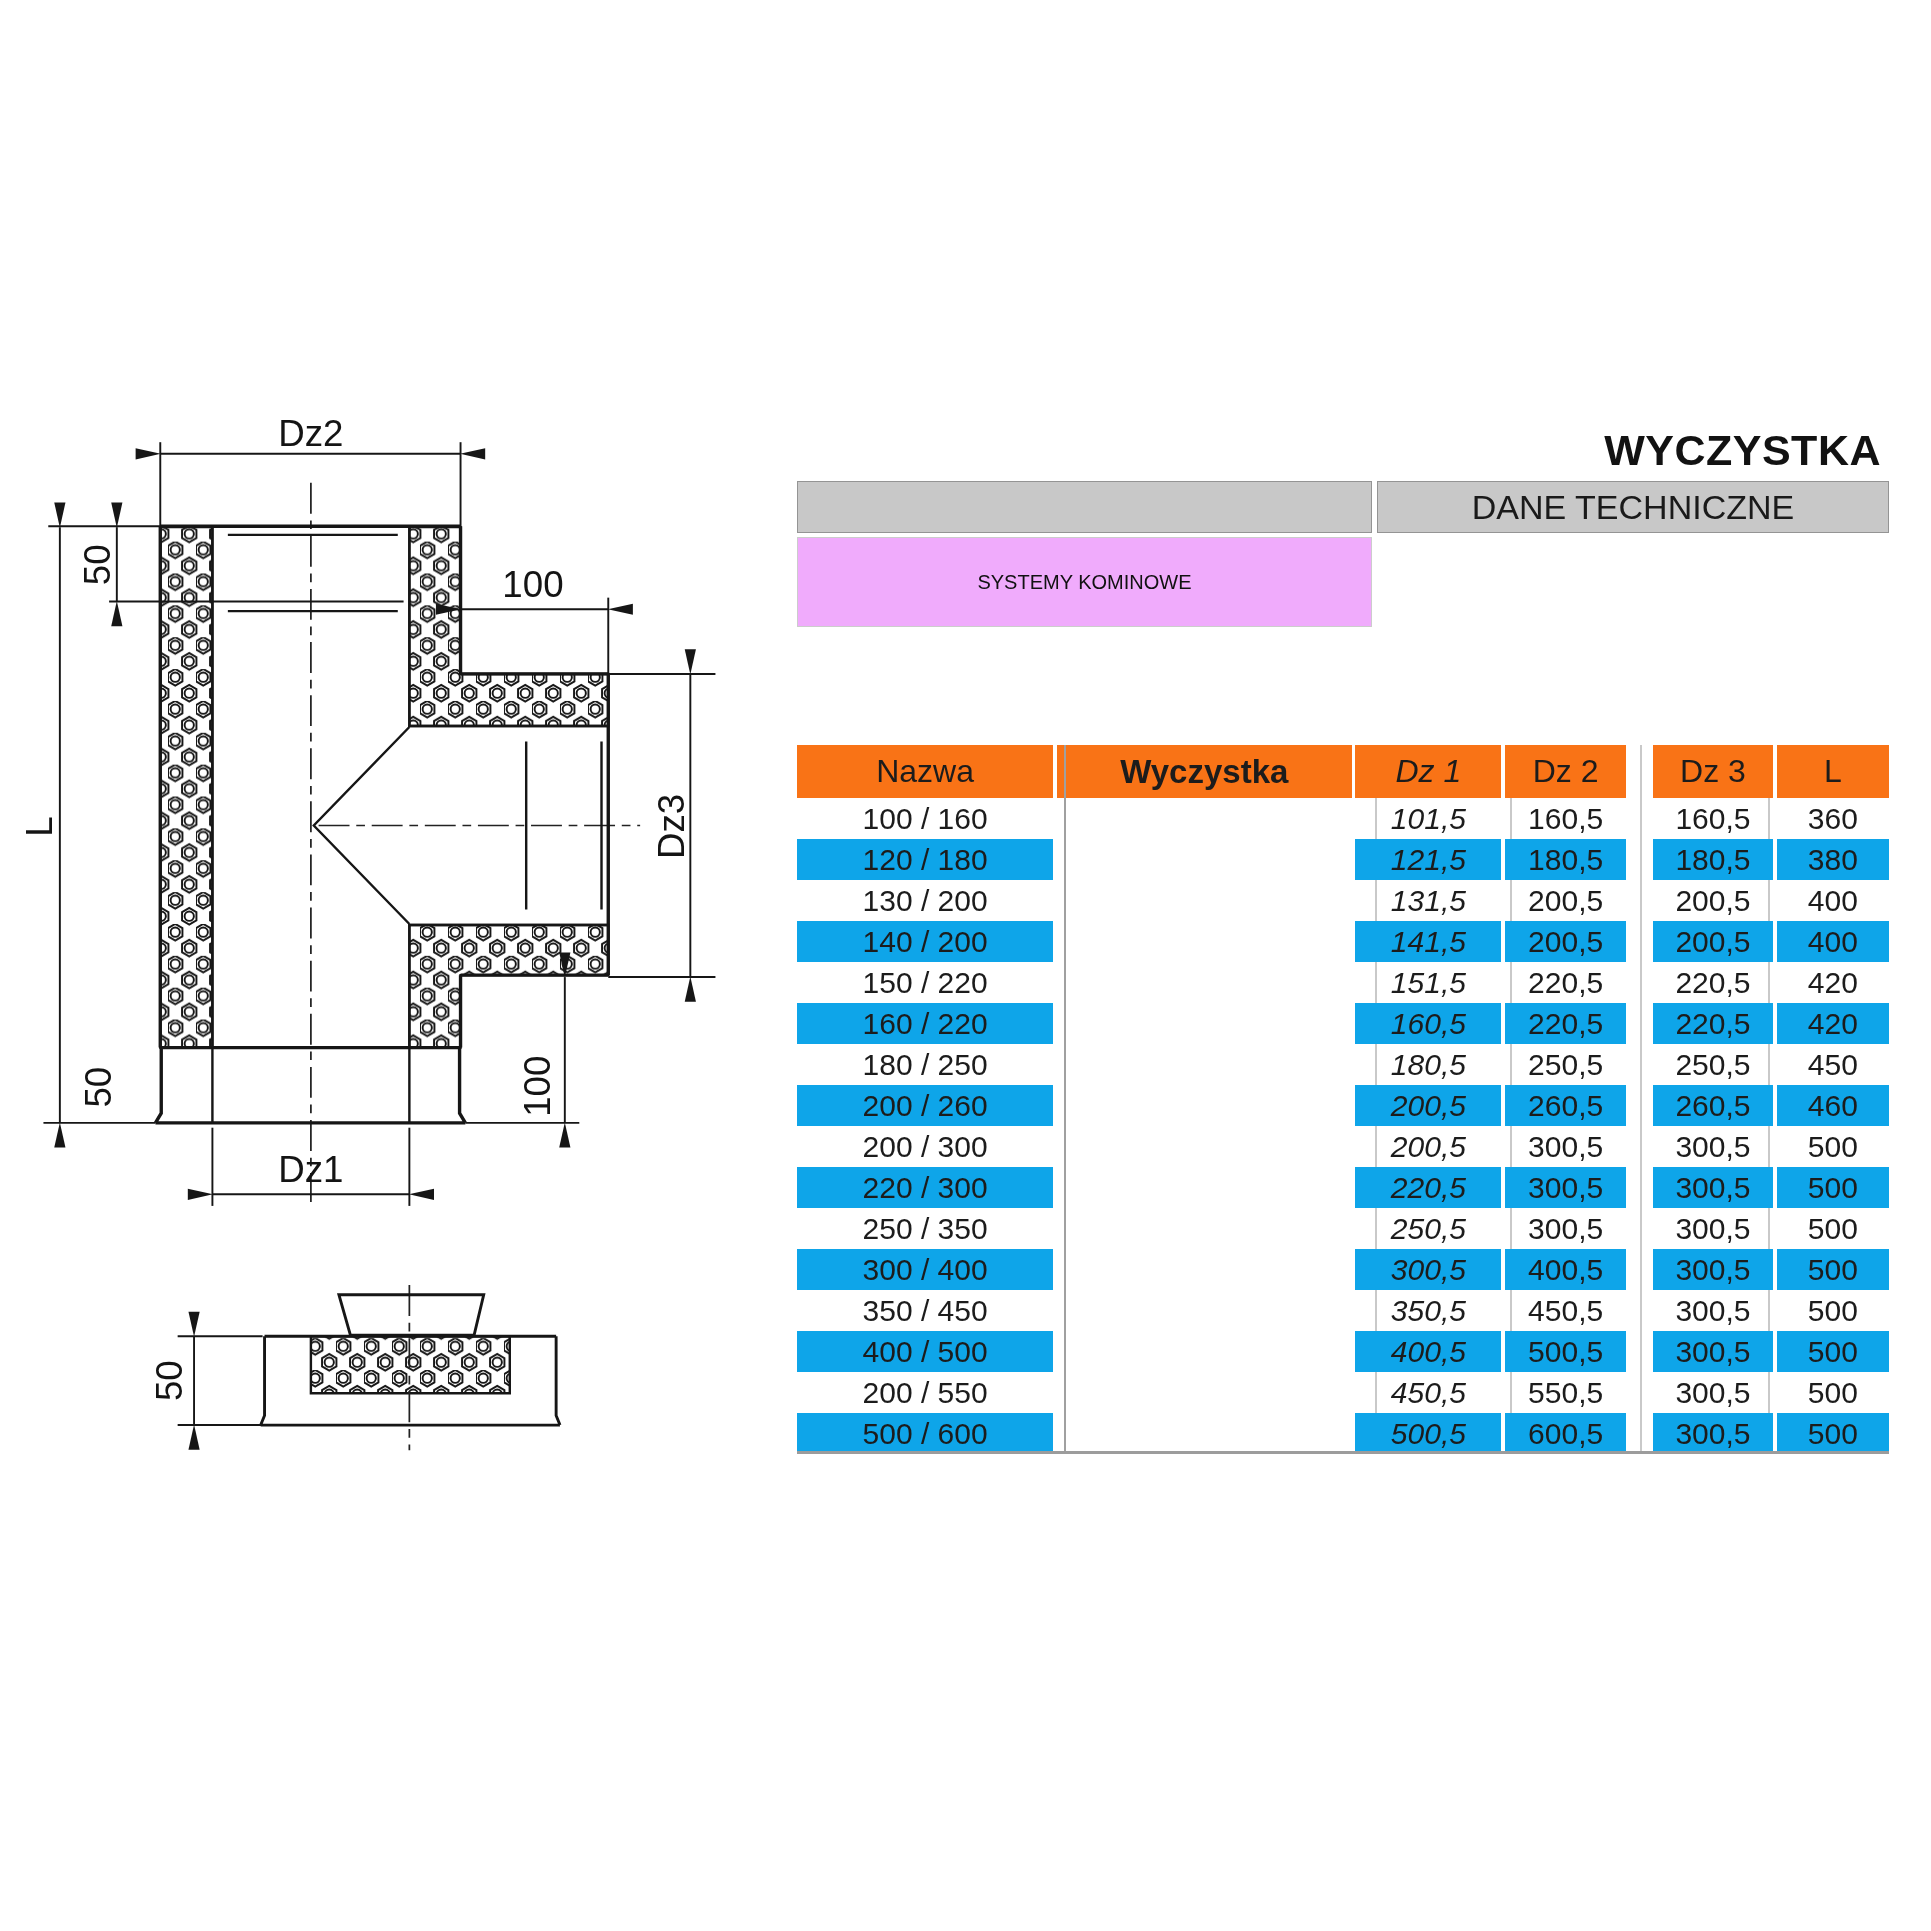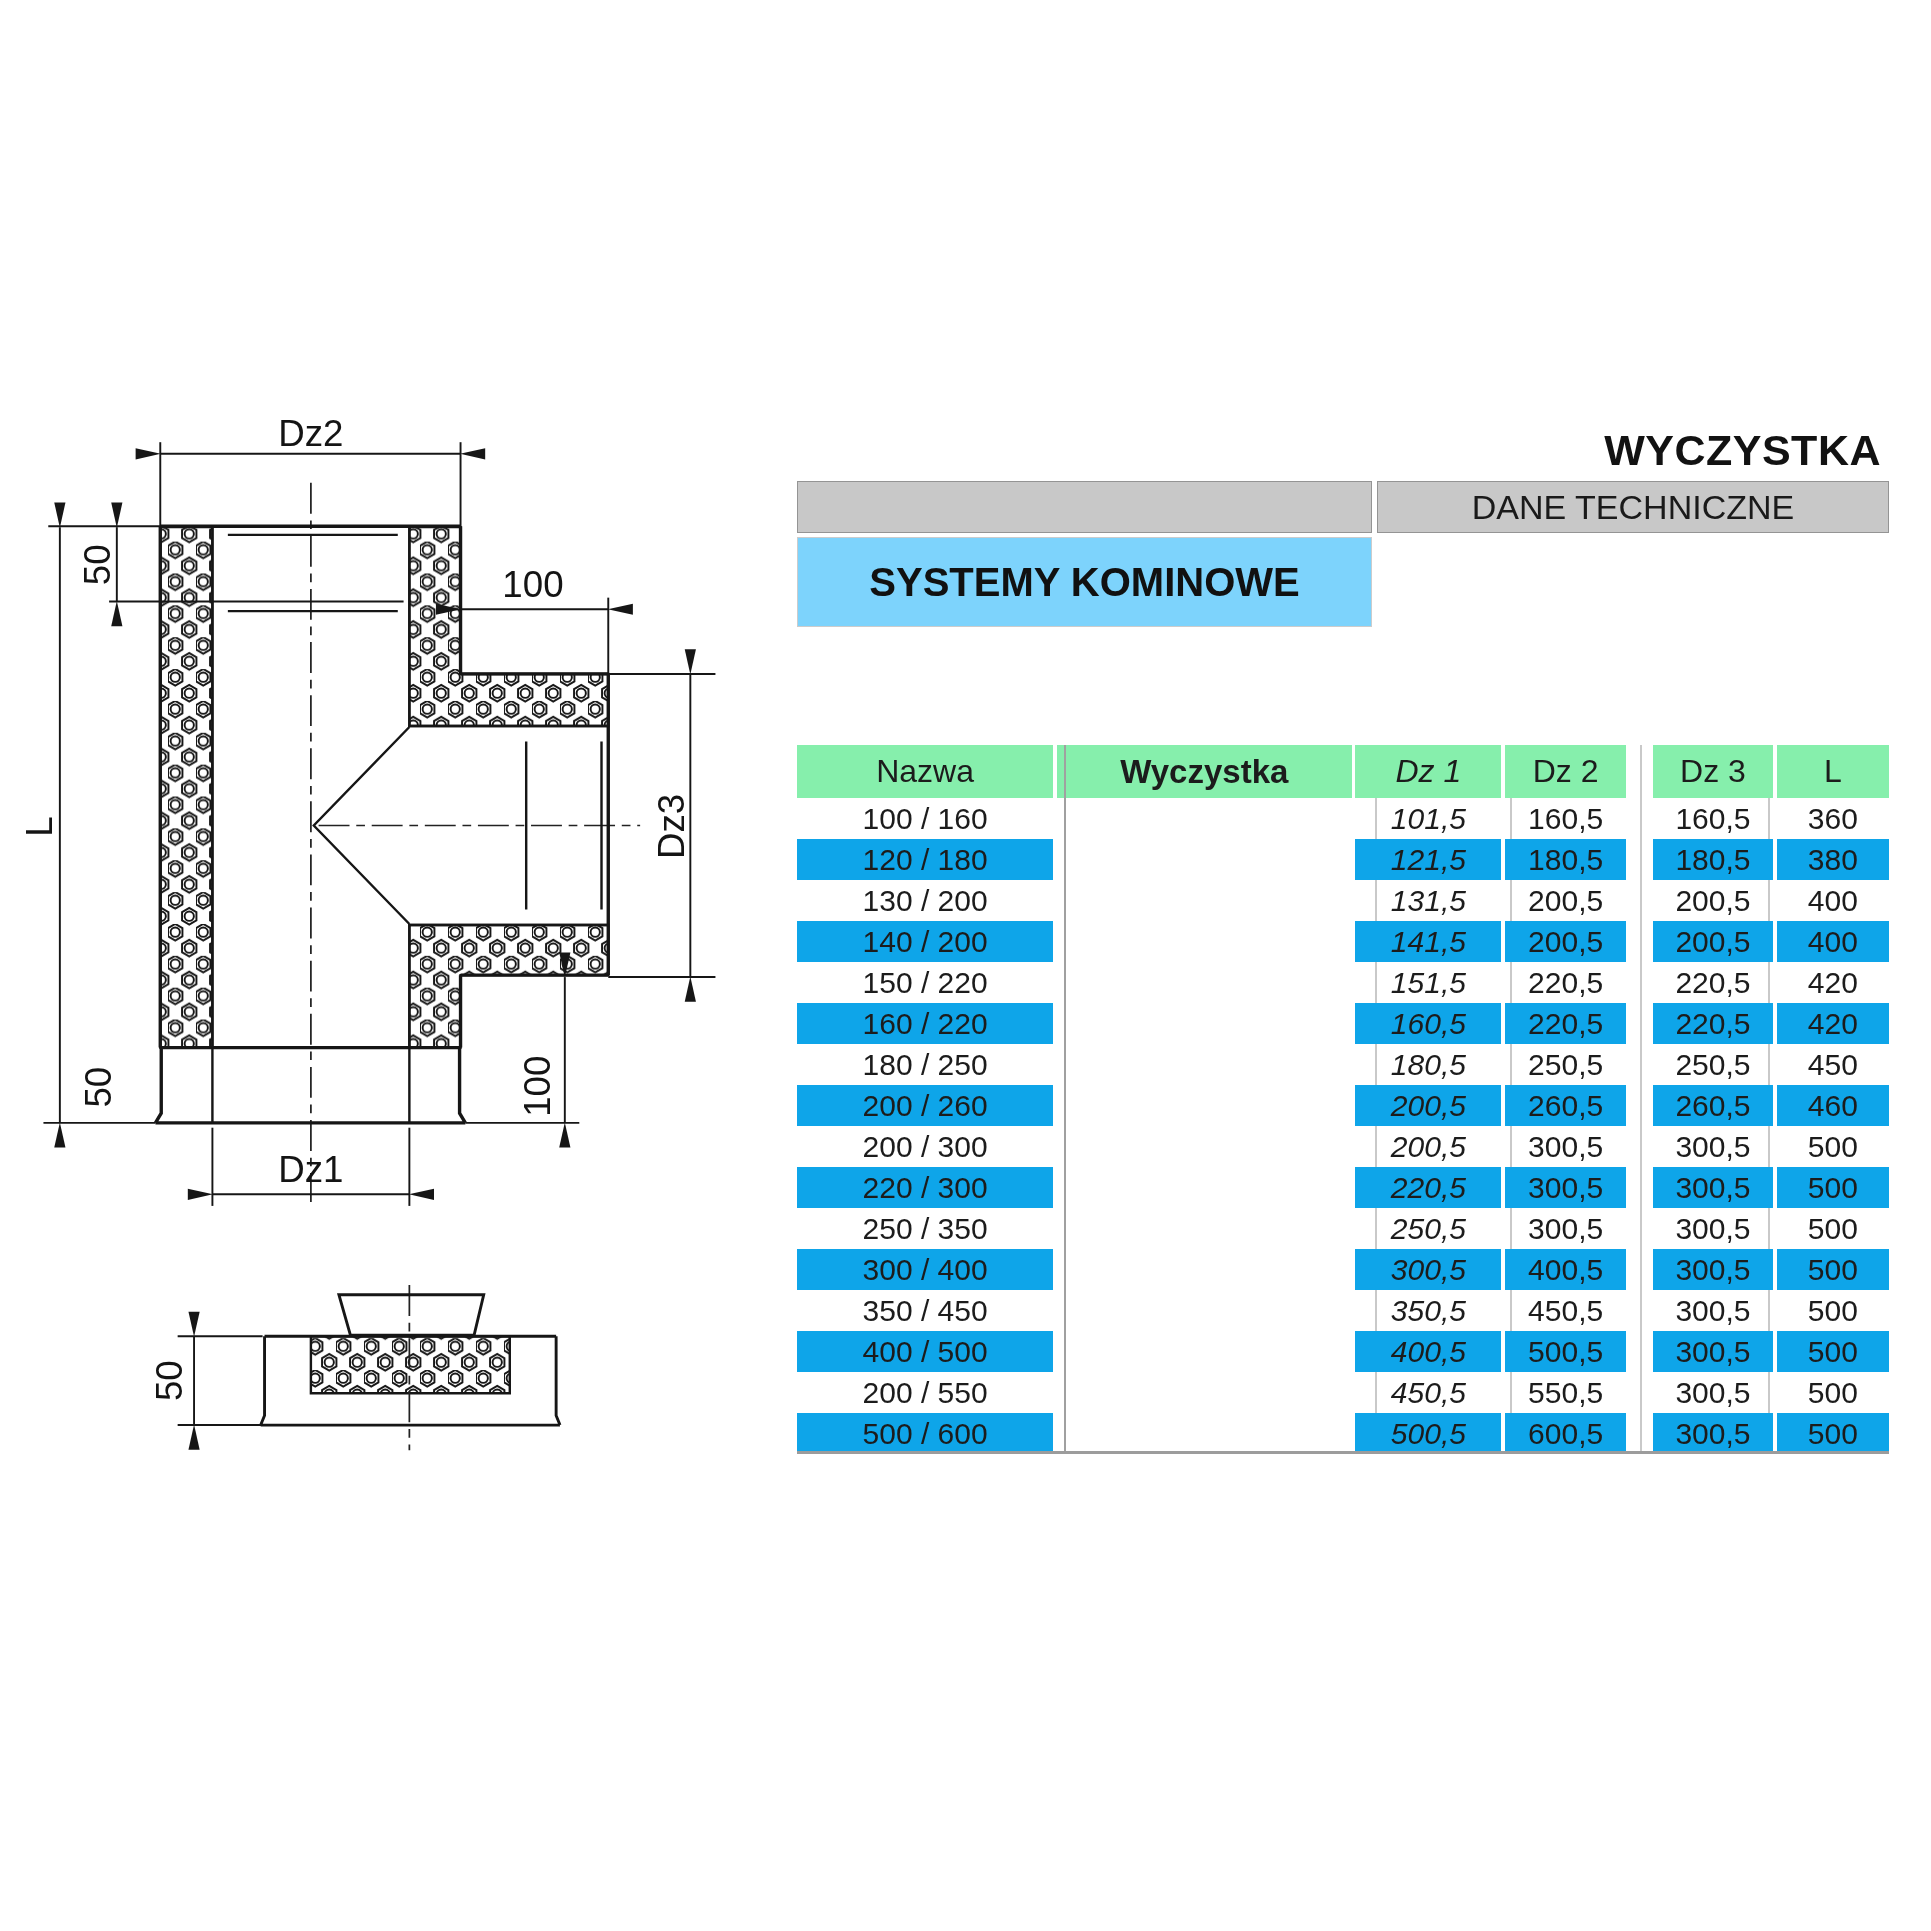--- a/index.html
+++ b/index.html
@@ -15,34 +15,34 @@
   
   .spec-table { position:absolute; left:797px; top:481px; width:1092px; height:975px; }
   .spec-table > div { position:absolute; box-sizing:border-box; }
 
   .cellA { background:#c8c8c8; border:1px solid #949494;
            display:flex; align-items:center; justify-content:center;
            font-size:34px; color:#1a1a1a; }
   .cellA.left  { left:0;   top:0; width:575px; height:52px; }
   .cellA.right { left:580px; top:0; width:512px; height:52px; }
 
-  .cell-system { left:0; top:56px; width:575px; height:90px; background:#7dd3fc;
+  .cell-system { left:0; top:56px; width:575px; height:90px; background:#f0abfc;
                  border:1px solid #cccccc;
                  display:flex; flex-direction:column; align-items:center; justify-content:center;
-                 font-size:40px; font-weight:bold; line-height:41px; color:#111; }
+                 font-size:20px; font-weight:normal; line-height:41px; color:#111; }
   .cell-wymiary { left:580px; top:56px; width:512px; height:208px; background:#ffffff;
                   border:1px solid #8f8f8f;
                   display:flex; align-items:center; justify-content:center; font-size:34px; }
 
   .vline-light { top:264px; height:707px; width:1.9px; background:#c9c9c9; }
   .vline-dark  { left:267px; top:264px; height:709px; width:1.9px; background:#a0a0a0; }
   .bottom-rule { left:0; top:970px; width:1092px; height:2.9px; background:#9c9c9c; }
 
   .header-row { left:0; top:264px; width:1092px; height:53px; display:flex; }
-  .header-row .tcell { background:#86efac; font-size:32px; }
+  .header-row .tcell { background:#f97316; font-size:32px; }
   .header-row .tcell.col-product { font-weight:bold; font-size:33px; }
 
   .data-rows { left:0; top:317px; width:1092px; }
   .trow { display:flex; height:41px; }
   .trow.alt .tcell { background:#0ea5e9; }
   .trow .tcell.blank { background:transparent; }
 
   .tcell { display:flex; align-items:center; justify-content:center;
            margin-right:3.9px; font-size:30px; box-sizing:border-box; }
   .tcell:last-child { margin-right:0; }

